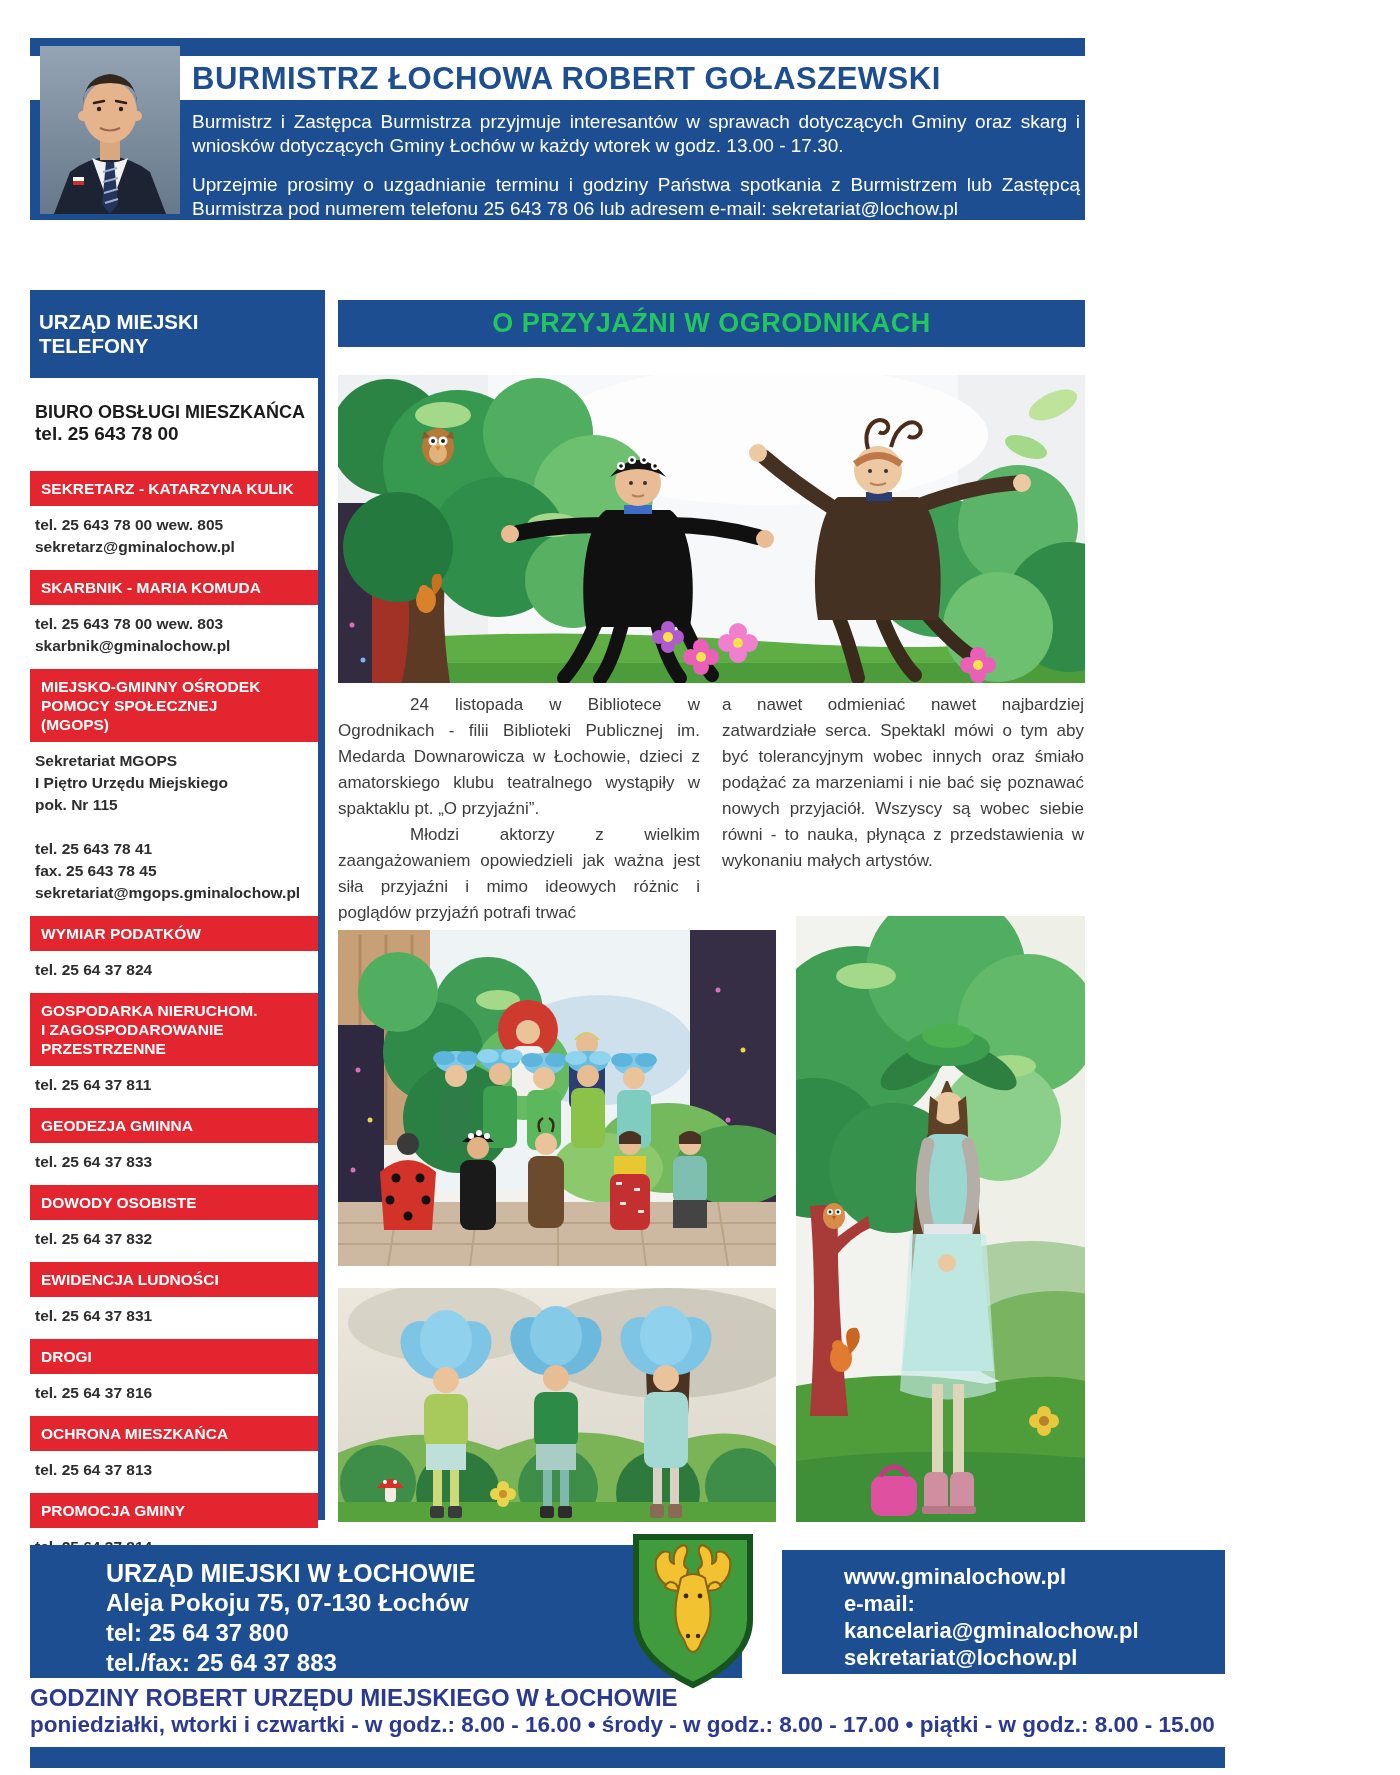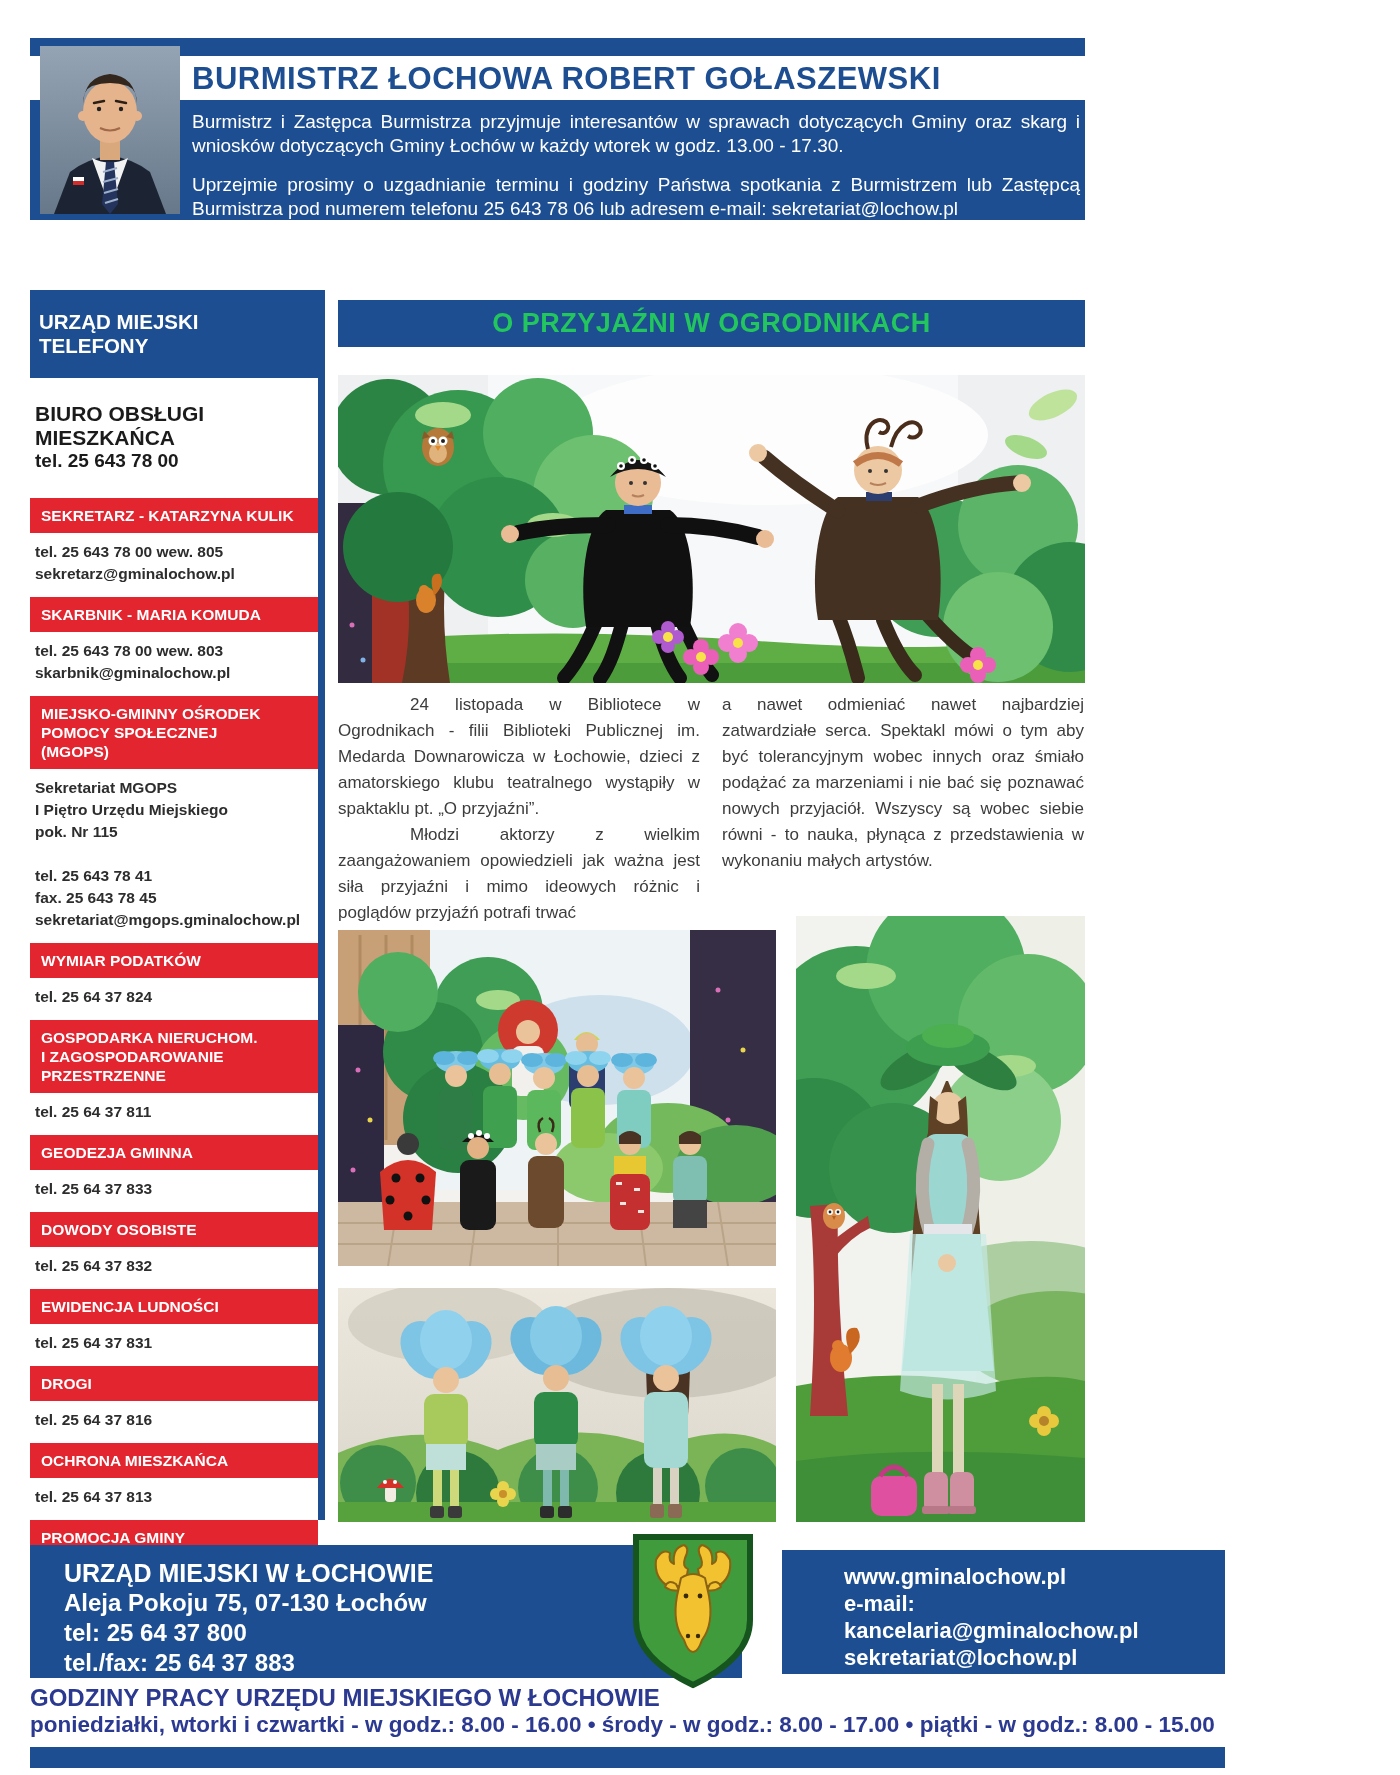--- a/index.html
+++ b/index.html
@@ -13,21 +13,21 @@
                 color:#1d4e91;letter-spacing:.5px;white-space:nowrap;z-index:1;}
   .mayor-photo{position:absolute;left:10px;top:8px;width:140px;height:168px;z-index:2;}
   .header-paras{position:absolute;left:162px;top:72px;width:888px;color:#fff;
                 font-size:19px;line-height:24px;text-align:justify;}
   .header-paras .p2{margin-top:15px;}
 
   
   .sidebar{position:absolute;left:30px;top:290px;width:288px;}
   .side-title{background:#1d4e91;color:#fff;font-weight:bold;font-size:20.5px;padding:20px 9px;}
   .side-office{margin:24px 0 26px 5px;color:#1b1b1b;font-weight:bold;}
-  .side-office-name{font-size:21px;}
+  .side-office-name{font-size:18px;}
   .side-office-phone{font-size:19px;margin-top:0;}
   .entry-label{background:#e32530;color:#fff;font-weight:bold;font-size:15.5px;
                line-height:19px;padding:8px 11px;white-space:pre-line;}
   .entry-lines{margin:8px 0 12px 5px;color:#2d2d2d;font-weight:bold;font-size:15.5px;}
   .detail-line{min-height:22px;line-height:22px;}
 
   .divider{position:absolute;left:318px;top:290px;width:7px;height:1230px;background:#1d4e91;}
 
   
   .main{position:absolute;left:338px;top:300px;width:747px;}
@@ -38,21 +38,21 @@
         color:#3c3c3c;font-size:17px;line-height:26px;text-align:justify;}
   .col{width:362px;}
   .col p{margin:0;text-indent:72px;}
   .col p.no-indent{text-indent:0;}
   .photo-group{position:absolute;top:630px;left:0;}
   .photo-girls{position:absolute;top:988px;left:0;}
   .photo-tall{position:absolute;top:616px;left:458px;}
 
   
   .footer-left{position:absolute;left:30px;top:1545px;width:712px;height:133px;background:#1d4e91;
-               color:#fff;font-weight:bold;padding:13px 0 0 34px;box-sizing:border-box;}
+               color:#fff;font-weight:bold;padding:13px 0 0 76px;box-sizing:border-box;}
   .footer-left div{font-size:24px;line-height:30px;}
   .footer-left .fl-title{font-size:25px;}
   .shield{position:absolute;left:630px;top:1532px;z-index:2;}
   .footer-right{position:absolute;left:782px;top:1550px;width:443px;height:124px;background:#1d4e91;
                 color:#fff;font-weight:bold;font-size:22px;line-height:27px;
                 padding:13px 0 0 62px;box-sizing:border-box;}
   .hours-title{position:absolute;left:30px;top:1684px;font-size:24px;font-weight:bold;color:#2b3990;}
   .hours-line{position:absolute;left:30px;top:1712px;font-size:22.5px;font-weight:bold;
               color:#2b3990;white-space:nowrap;}
   .bottom-bar{position:absolute;left:30px;top:1747px;width:1195px;height:21px;background:#1d4e91;}
@@ -686,17 +686,17 @@
       <circle cx="68" cy="104" r="2.2" fill="#3a2a08"></circle>
   </svg>
 
   <div class="footer-right">
     <div>www.gminalochow.pl</div>
     <div>e-mail:</div>
     <div>kancelaria@gminalochow.pl</div>
     <div>sekretariat@lochow.pl</div>
   </div>
 
-  <div class="hours-title">GODZINY PRACY URZĘDU MIEJSKIEGO W ŁOCHOWIE</div>
+  <div class="hours-title">GODZINY ROBERT URZĘDU MIEJSKIEGO W ŁOCHOWIE</div>
   <div class="hours-line">poniedziałki, wtorki i czwartki  - w godz.:  8.00 - 16.00 • środy  - w godz.:  8.00 - 17.00 • piątki  - w godz.:  8.00 - 15.00</div>
   <div class="bottom-bar"></div>
 
 </div>
 
 </body></html>

